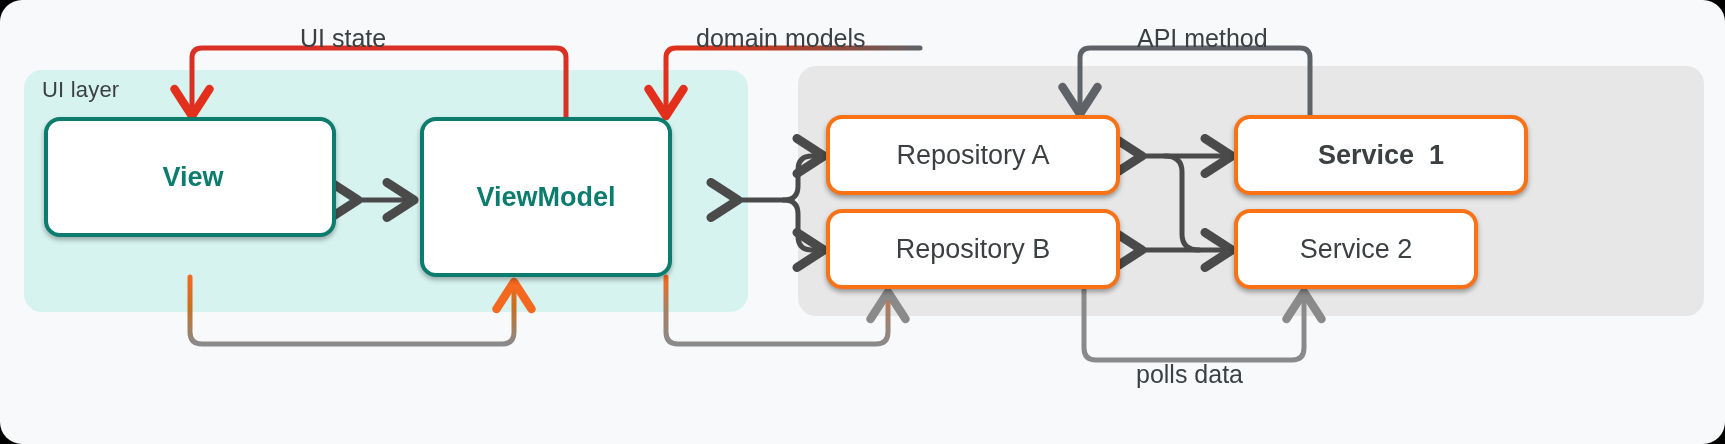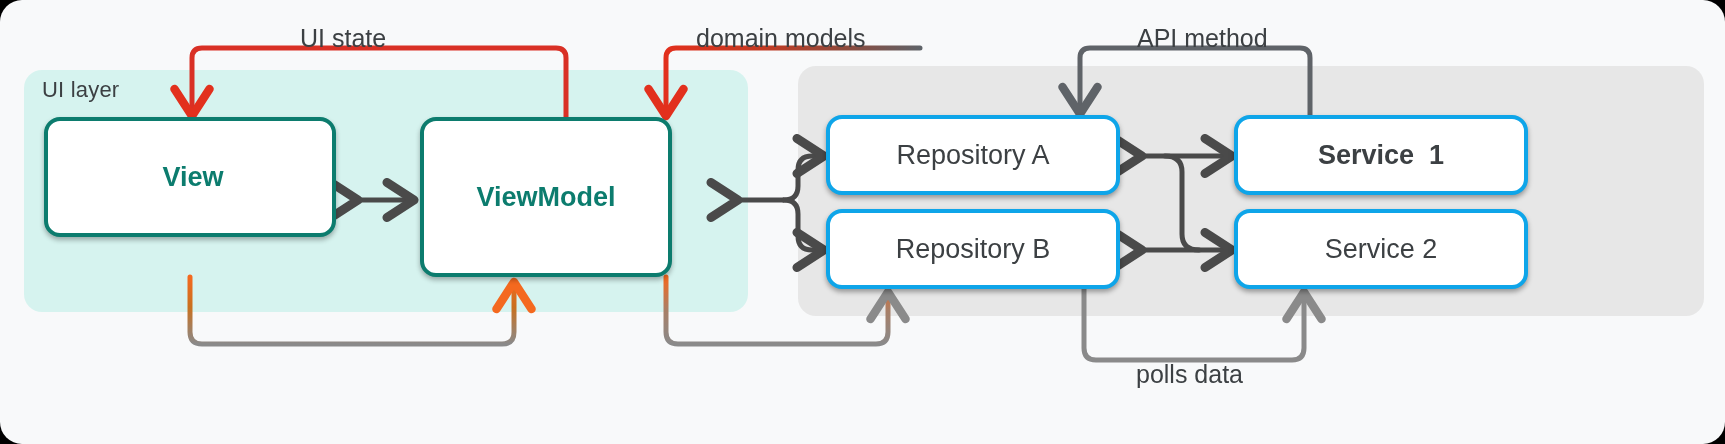--- a/index.html
+++ b/index.html
@@ -18,26 +18,26 @@
 
   .node{position:absolute;background:#fff;display:flex;align-items:center;justify-content:center;
         border-radius:16px;box-sizing:border-box;}
   .node span{font-size:27px;white-space:pre;}
 
   .teal-node{border:4px solid #0c7c6e;box-shadow:0 3px 5px rgba(0,0,0,.30);}
   .teal-node span{color:#0c7c6e;font-weight:bold;}
   #node-view{left:44px;top:117px;width:292px;height:120px;padding-left:6px;}
   #node-viewmodel{left:420px;top:117px;width:252px;height:160px;}
 
-  .gray-node{border:4px solid #0ea5e9;box-shadow:0 3px 5px rgba(0,0,0,.35);}
+  .gray-node{border:4px solid #f97316;box-shadow:0 3px 5px rgba(0,0,0,.35);}
   .gray-node span{color:#3c4043;}
   #node-repo-a{left:826px;top:115px;width:294px;height:80px;}
   #node-repo-b{left:826px;top:209px;width:294px;height:80px;}
   #node-service-1{left:1234px;top:115px;width:294px;height:80px;font-weight:bold;}
-  #node-service-2{left:1234px;top:209px;width:294px;height:80px;}
+  #node-service-2{left:1234px;top:209px;width:244px;height:80px;}
 
   .edge-label{position:absolute;font-size:25px;color:#3c4043;white-space:nowrap;}
   #label-ui-state{left:300px;top:24px;}
   #label-domain-models{left:696px;top:24px;}
   #label-api-models{left:1137px;top:24px;}
   #label-user-action{left:170px;top:352px;}
   #label-method-calls{left:704px;top:352px;}
   #label-polls-data{left:1136px;top:360px;}
 </style>
 </head>

